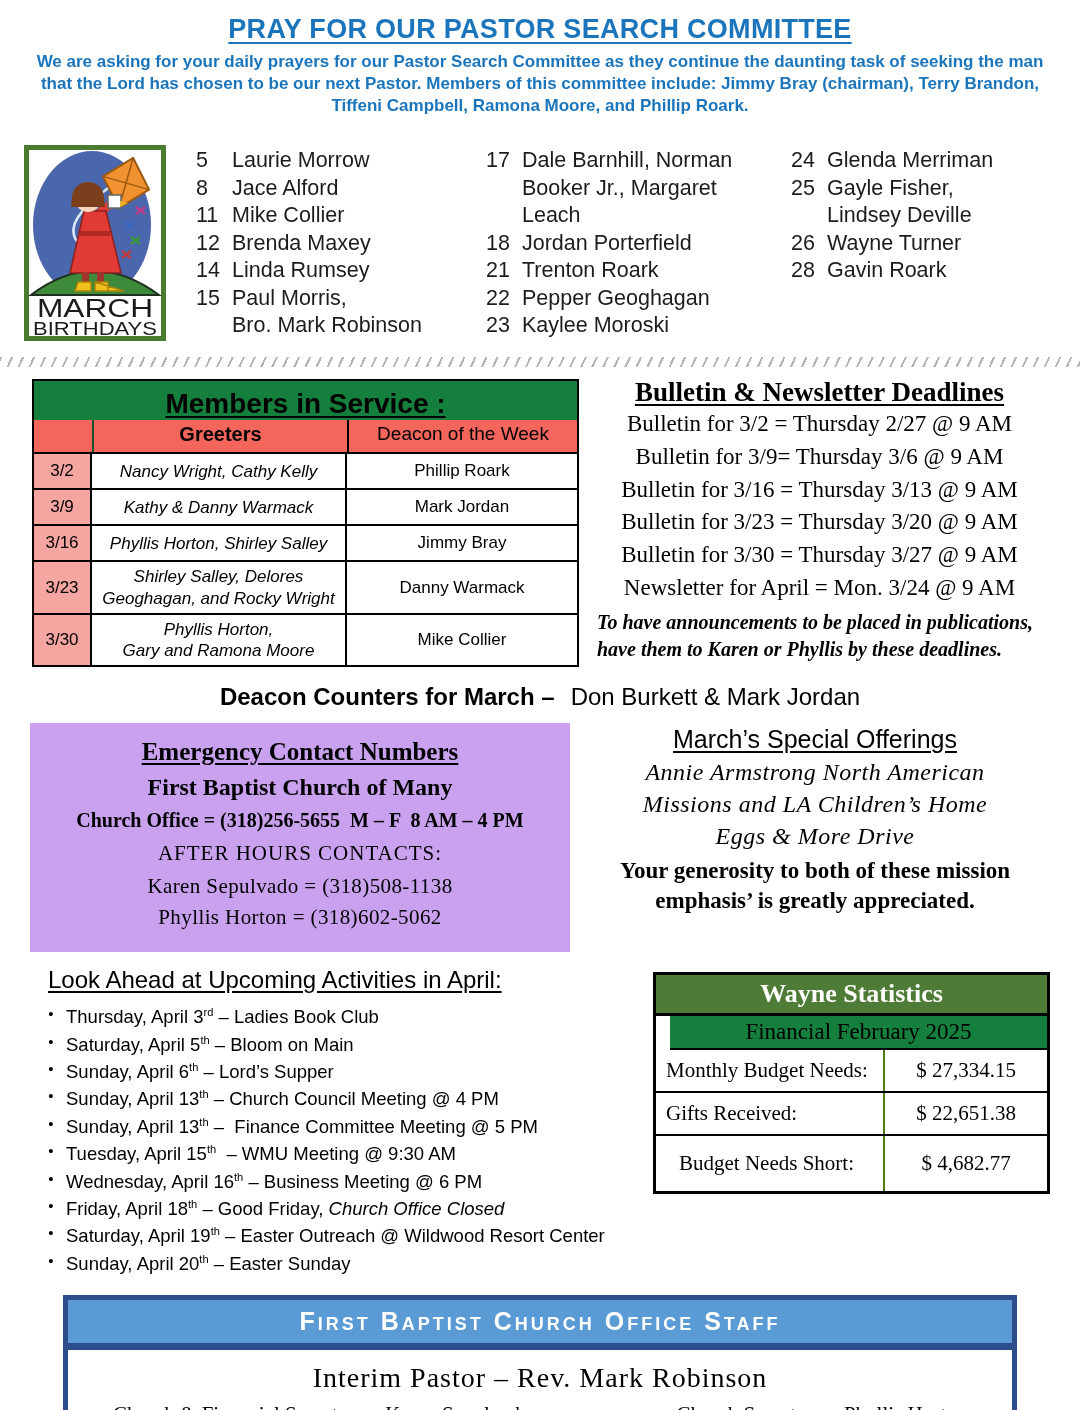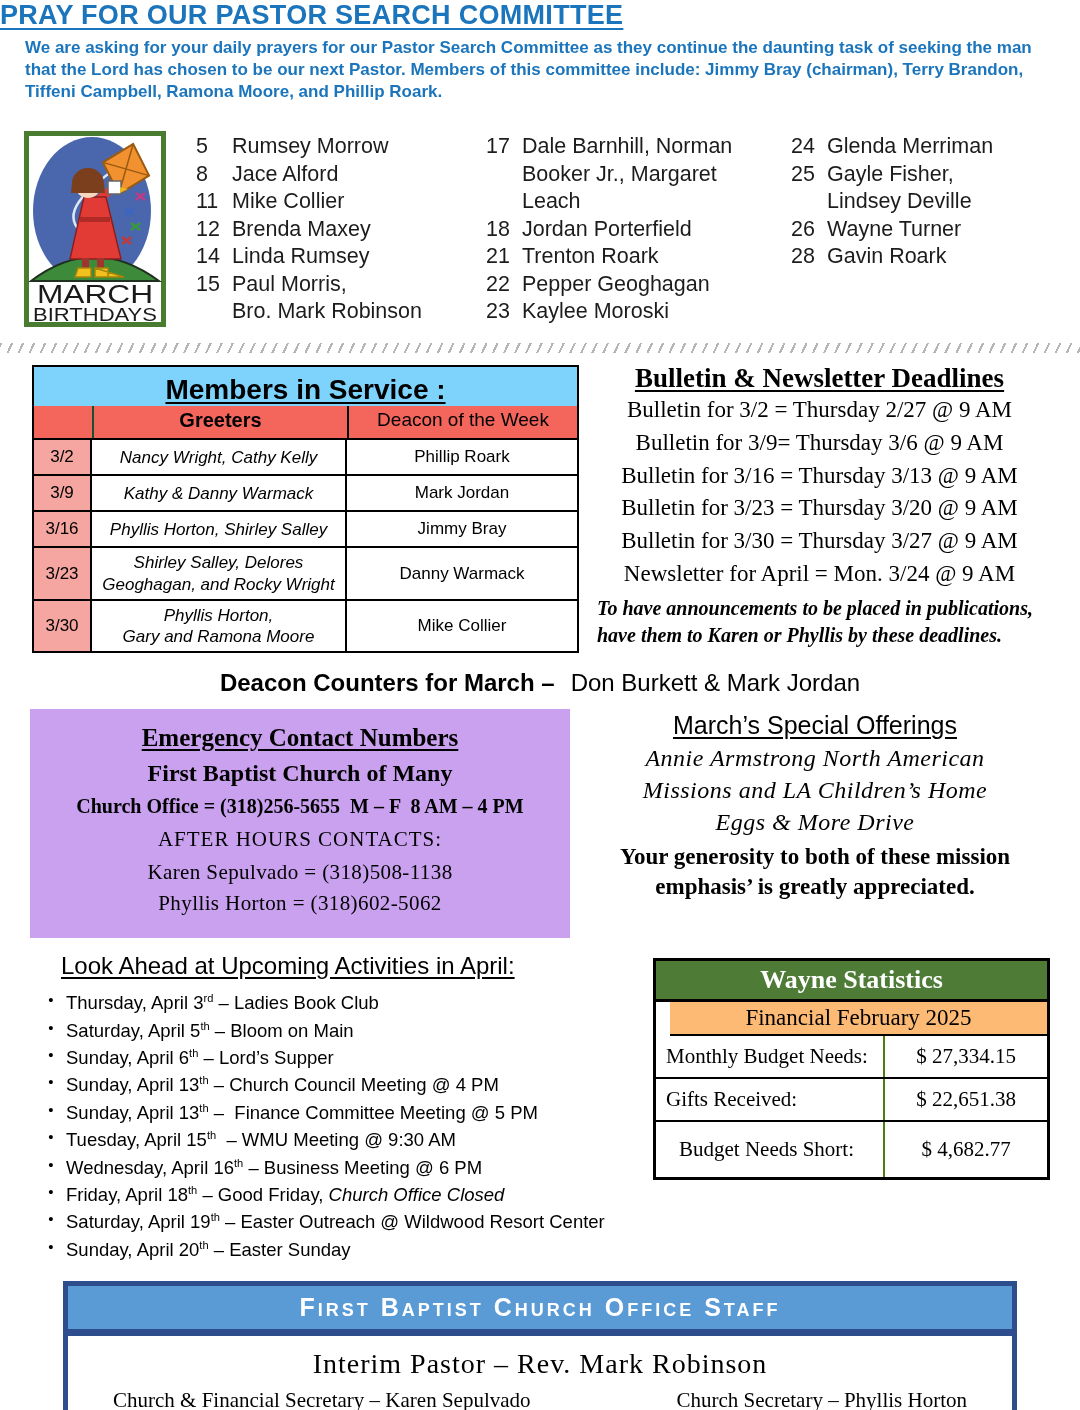--- a/index.html
+++ b/index.html
@@ -1,40 +1,40 @@
 <!DOCTYPE html>
 <html><head>
 <meta charset="utf-8">
 <style>
   html,body{margin:0;padding:0;background:#fff;}
   .page{width:1080px;height:1410px;background:#fff;font-family:"Liberation Sans",sans-serif;color:#000;overflow:hidden;}
 
   
-  .hdr{text-align:left;}
+  .hdr{padding-top:14px;text-align:center;}
   .hdr-title{display:inline-block;color:#1b75bc;font-size:27px;font-weight:800;text-decoration:underline;text-underline-offset:4px;letter-spacing:.3px;}
   .hdr-intro{color:#1b75bc;font-weight:700;font-size:17px;line-height:1.3;width:1030px;margin:6px auto 16px;}
 
   
   .bdays{display:flex;padding:12px 24px 0 24px;}
   .bday-fig{width:142px;flex:none;}
   .bday-cols{display:flex;padding-left:30px;padding-top:2px;}
   .bcol{font-size:21.5px;line-height:1.28;color:#1c1c1c;}
   .bcol-1{width:290px;}
   .bcol-2{width:305px;}
   .bcol-3{width:300px;}
   .bitem{display:flex;}
   .bnum{width:36px;flex:none;}
   .bname{flex:1;}
 
   .divider{height:10px;margin:12px 0 12px;background:repeating-linear-gradient(115deg,#b5b5b5 0 2px,transparent 2px 10px);}
 
   
   .row2{display:flex;padding:0 32px;align-items:flex-start;}
   .mis{width:543px;flex:none;border:2px solid #000;}
-  .mis-title{background:#7dd3fc;text-align:center;font-size:28px;font-weight:600;padding:7px 0 0;}
+  .mis-title{background:#15803d;text-align:center;font-size:28px;font-weight:600;padding:7px 0 0;}
   .mis-title span{text-decoration:underline;text-underline-offset:3px;}
   .mis-head{display:grid;grid-template-columns:58px 255px 1fr;background:#f4655c;}
   .mis-head .hc{padding:3px 0 6px;text-align:center;}
   .hc-g{font-weight:700;font-size:20px;border-left:2px solid #14532d;}
   .hc-d{font-size:19px;border-left:2px solid #000;}
   .mis-row{display:grid;grid-template-columns:58px 255px 1fr;border-top:2px solid #000;}
   .mis-date{background:#f5a6a1;font-size:17px;border-right:2px solid #000;display:flex;align-items:center;justify-content:center;padding:7px 0;}
   .mis-greet{font-style:italic;font-size:17px;border-right:2px solid #000;display:flex;align-items:center;justify-content:center;text-align:center;white-space:pre-line;padding:4px 2px;line-height:1.25;}
   .mis-deac{font-size:17px;display:flex;align-items:center;justify-content:center;text-align:center;}
 
@@ -56,30 +56,30 @@
   .emg-after{font-size:21px;letter-spacing:1px;margin-bottom:8px;}
   .emg-contact{font-size:21px;margin-bottom:6px;letter-spacing:.4px;}
   .offerings{flex:1;text-align:center;padding-left:10px;margin-top:2px;}
   .off-title{font-size:25px;text-decoration:underline;text-underline-offset:3px;margin-bottom:3px;}
   .off-line{font-family:"Liberation Serif",serif;font-style:italic;font-size:24px;line-height:1.33;letter-spacing:.5px;}
   .off-note{font-family:"Liberation Serif",serif;font-weight:700;font-size:23px;line-height:1.3;margin:3px auto 0;max-width:480px;}
 
   
   .row4{display:flex;padding:0 30px 0 36px;margin-top:14px;align-items:flex-start;}
   .acts{width:585px;flex:none;}
-  .acts-title{font-size:24px;text-decoration:underline;text-underline-offset:3px;margin:0 0 9px 25px;}
+  .acts-title{font-size:24px;text-decoration:underline;text-underline-offset:3px;margin:0 0 9px 12px;}
   .act{display:flex;font-size:18.5px;line-height:1.48;}
   .act .b{width:30px;flex:none;text-align:center;font-size:15px;}
   .act sup{font-size:60%;line-height:0;}
   .act .txt{white-space:pre-wrap;}
   .act .it{font-style:italic;}
 
   .vitals{margin-left:32px;width:412px;border:3px solid #000;font-family:"Liberation Serif",serif;margin-top:6px;}
   .vit-title{background:#4e7b36;color:#fff;font-weight:700;font-size:26px;text-align:center;padding:4px 0;border-bottom:3px solid #000;}
-  .vit-sub{background:#fdba74;font-size:23px;text-align:center;padding:3px 0;border-bottom:2px solid #000;margin-left:14px;}
+  .vit-sub{background:#15803d;font-size:23px;text-align:center;padding:3px 0;border-bottom:2px solid #000;margin-left:14px;}
   .vit-row{display:grid;grid-template-columns:1fr 162px;border-bottom:2px solid #000;}
   .vit-row:last-child{border-bottom:none;}
   .vit-label{font-size:21px;padding:8px 0 8px 10px;border-right:2px solid #4d7c0f;display:flex;align-items:center;}
   .vit-value{font-size:21px;display:flex;align-items:center;justify-content:center;}
   .vit-row.tall .vit-label{padding-top:15px;padding-bottom:15px;padding-left:23px;}
 
   
   .staff{width:944px;margin:18px auto 0;border:5px solid #2e4d8c;}
   .staff-banner{background:#5b9bd5;border-bottom:7px solid #2e4d8c;color:#fff;text-align:center;font-variant:small-caps;font-weight:700;font-size:25px;letter-spacing:3px;padding:7px 0;}
   .staff-body{padding:12px 0 14px;font-family:"Liberation Serif",serif;}
@@ -129,21 +129,21 @@
         </g>
         <rect x="5" y="151" width="132" height="40" fill="#ffffff"></rect>
         <text x="71" y="172" text-anchor="middle" font-size="26" fill="#1a1a1a" textLength="116" lengthAdjust="spacingAndGlyphs">MARCH</text>
         <text x="71" y="190" text-anchor="middle" font-size="19" fill="#1a1a1a" textLength="124" lengthAdjust="spacingAndGlyphs">BIRTHDAYS</text>
       </svg>
     </div>
     <div class="bday-cols">
       <div class="bcol bcol-1">
         <div class="bitem">
             <span class="bnum">5</span>
-            <span class="bname">Rumsey Morrow</span>
+            <span class="bname">Laurie Morrow</span>
           </div>
         <div class="bitem">
             <span class="bnum">8</span>
             <span class="bname">Jace Alford</span>
           </div>
         <div class="bitem">
             <span class="bnum">11</span>
             <span class="bname">Mike Collier</span>
           </div>
         <div class="bitem">

